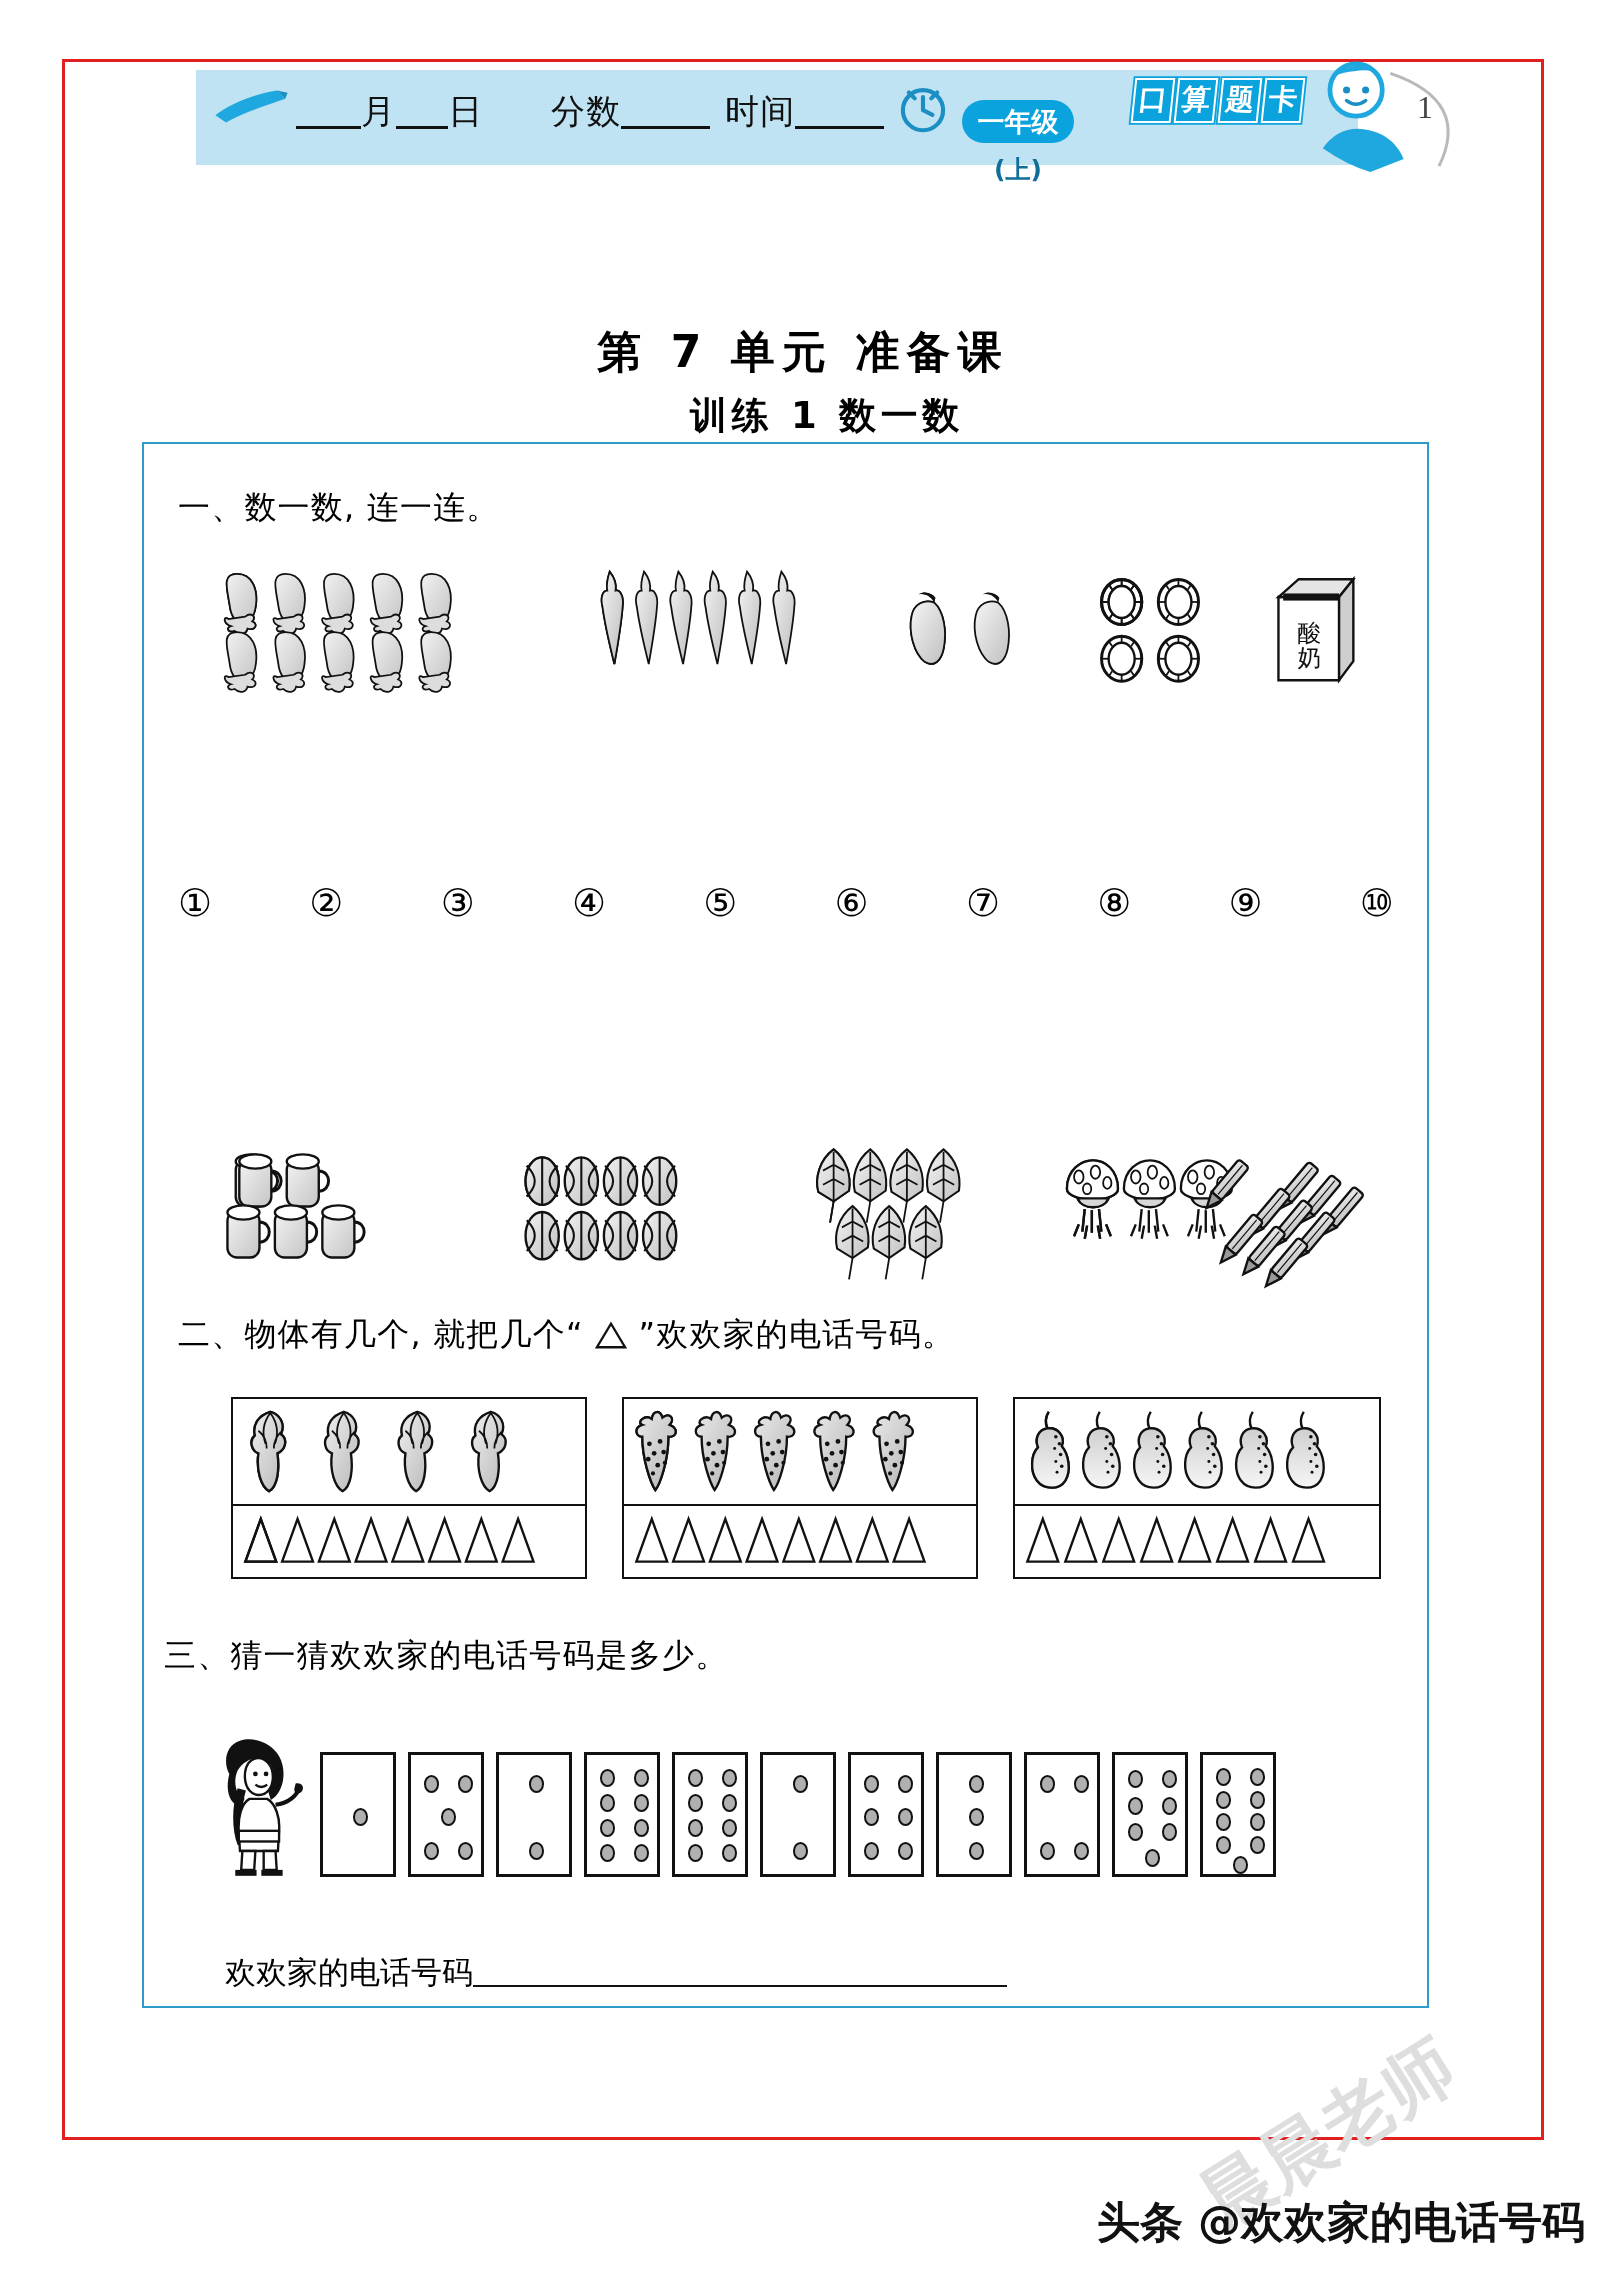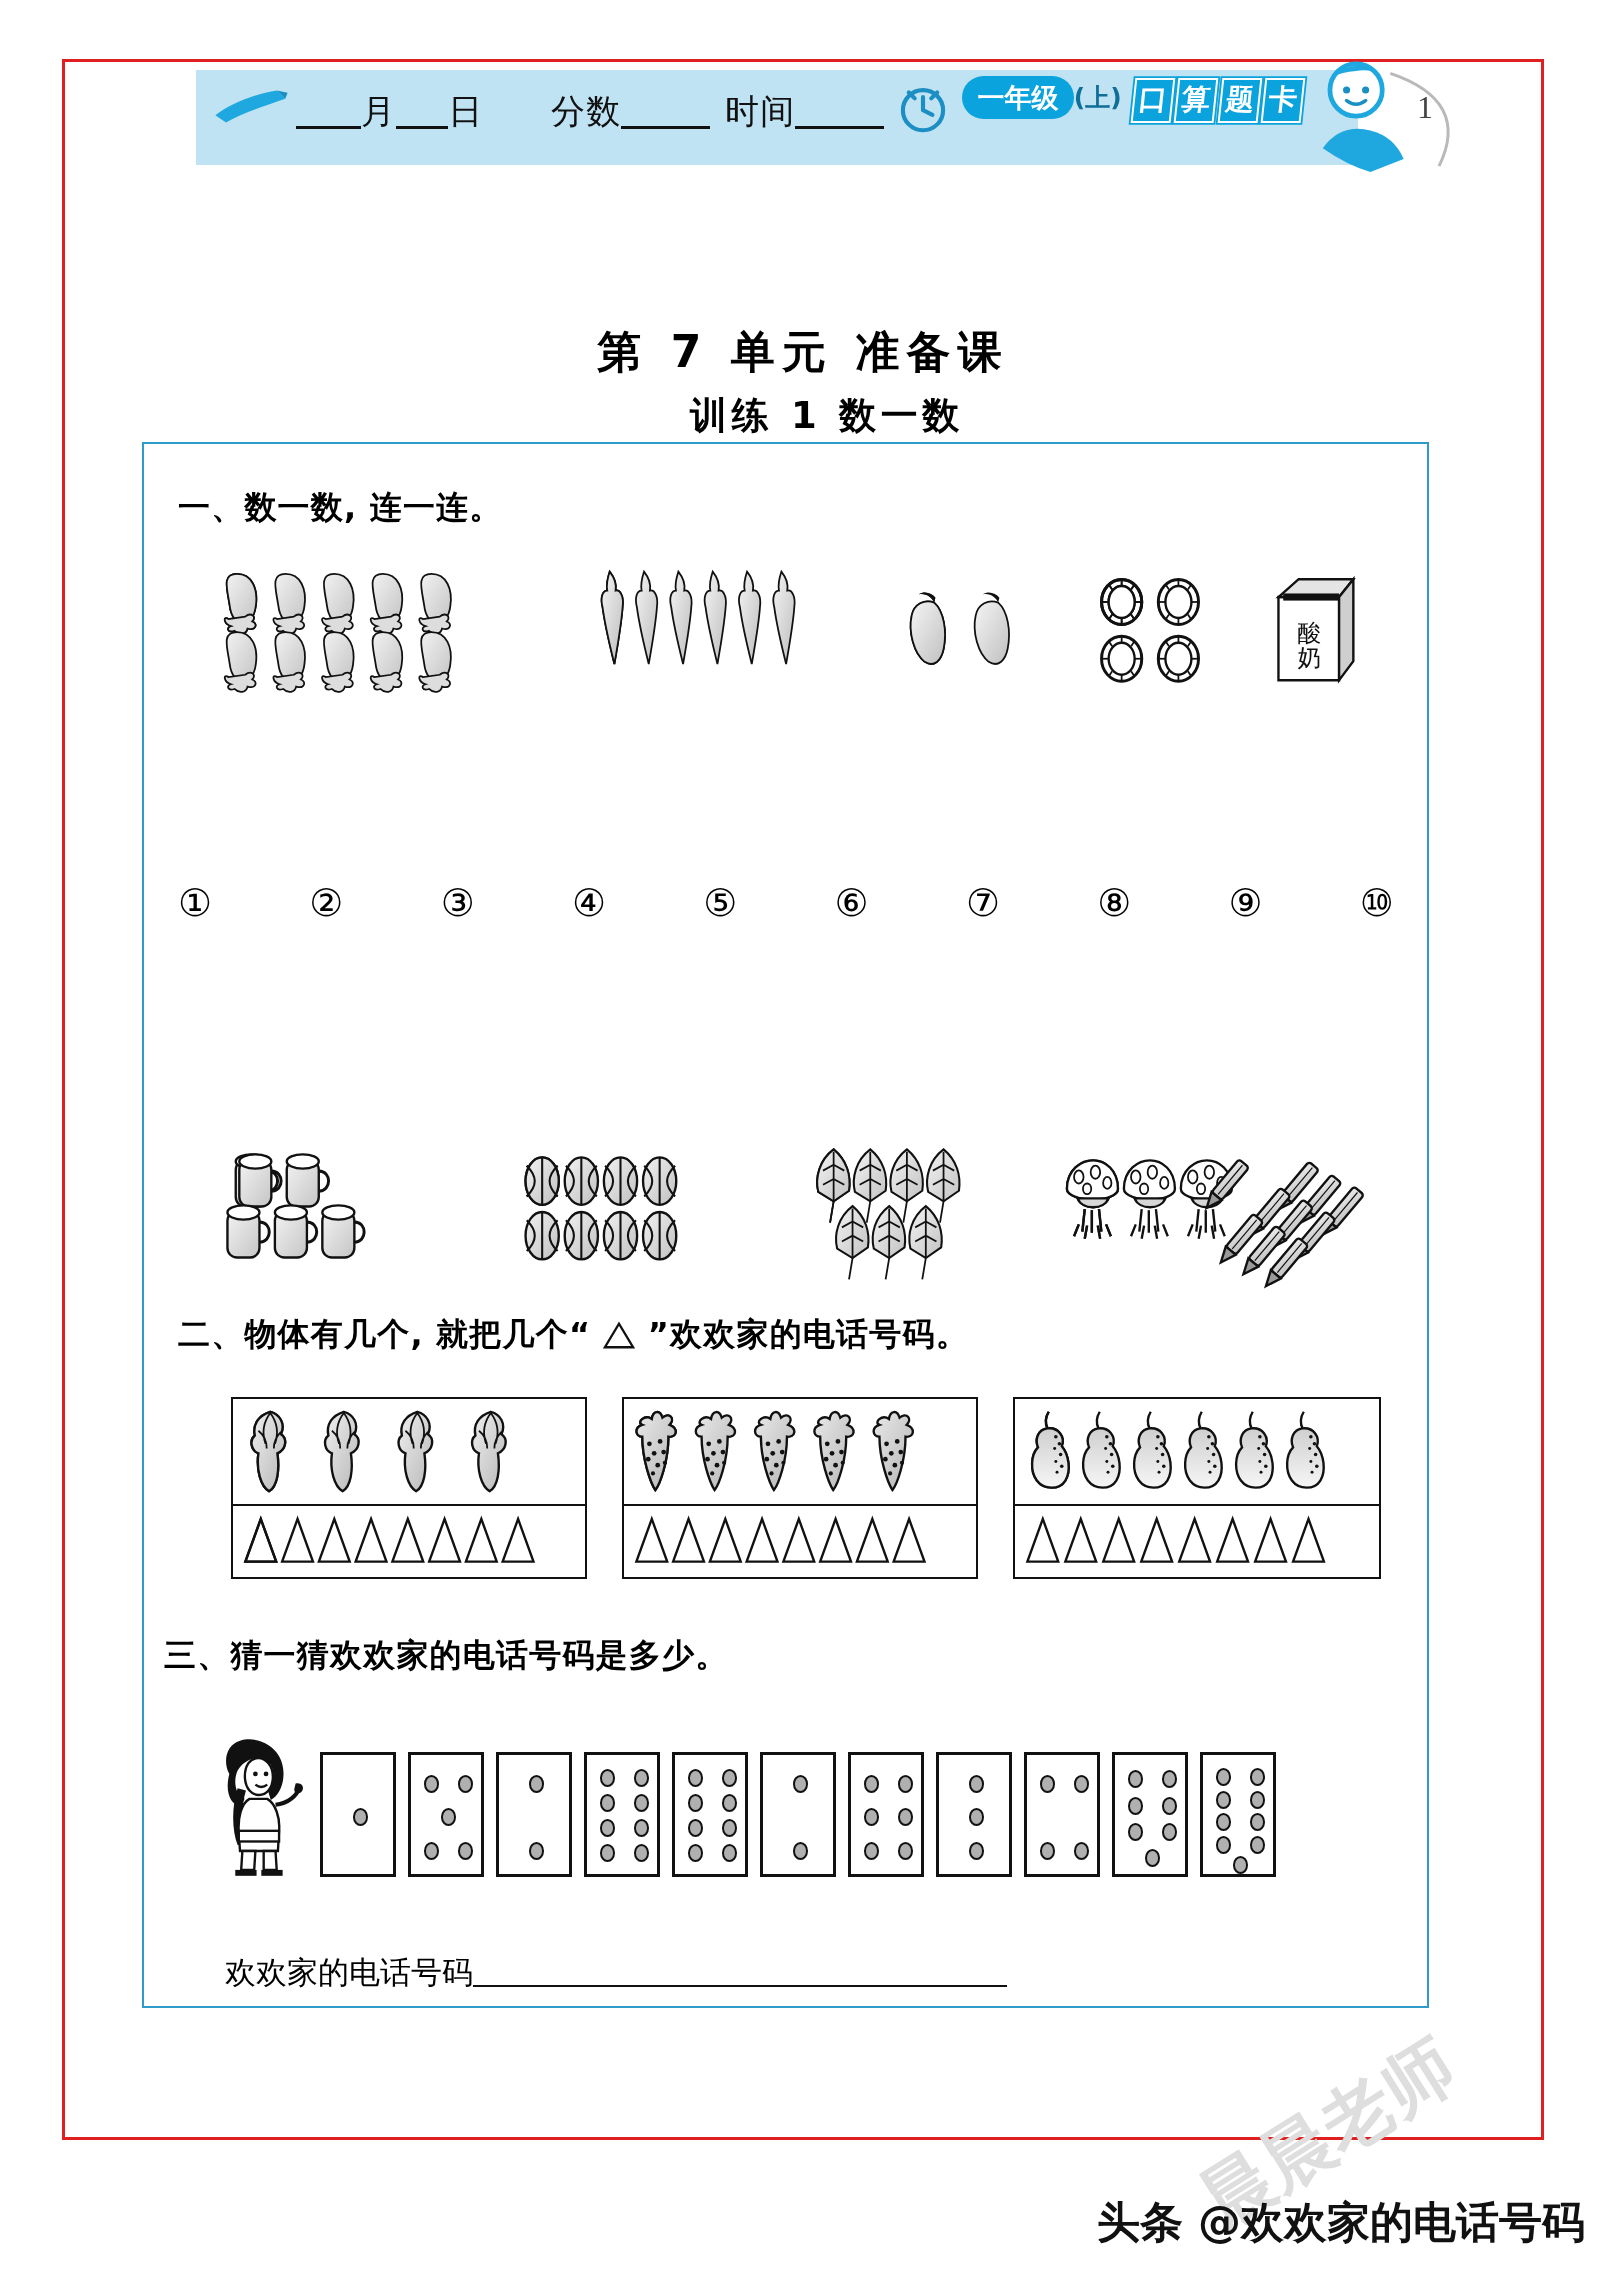--- a/index.html
+++ b/index.html
@@ -30,22 +30,22 @@
   }
   .pencil-icon{position:absolute;left:213px;top:89px;}
   .hdr-text{
     position:absolute;top:89px;font-size:34px;letter-spacing:1.2px;
     font-family:"DejaVu Sans","Liberation Sans",sans-serif;color:#111;
     white-space:nowrap;
   }
   .u-line{display:inline-block;border-bottom:3px solid #111;height:28.5px;vertical-align:-6px;}
   .clock-icon{position:absolute;left:897px;top:83px;}
   .grade-badge{
-    position:absolute;left:962px;top:76px;height:43px;
-    display:flex;align-items:center;gap:0;
+    position:absolute;left:962px;top:100px;height:43px;
+    display:flex;align-items:center;gap:10px;flex-direction:column;
   }
   .grade-pill{
     background:#0aa3dd;color:#fff;border-radius:24px;padding:3.6px 15.4px;
     font-size:27px;font-weight:bold;font-family:"DejaVu Sans","Liberation Sans",sans-serif;
     white-space:nowrap;
   }
   .grade-paren{
     font-size:25px;color:#0f6f99;font-weight:bold;
     font-family:"DejaVu Sans","Liberation Sans",sans-serif;
   }
@@ -80,21 +80,21 @@
     padding-left:24px;
   }
 
   
   .content-box{
     position:absolute;left:142px;top:442px;width:1287px;height:1566px;
     border:2.4px solid #2e9bc9;box-sizing:border-box;background:#fff;
   }
 
   .q-text{
-    position:absolute;font-size:32px;font-weight:bold;letter-spacing:1.2px;
+    position:absolute;font-size:32px;font-weight:normal;letter-spacing:1.2px;
     font-family:"DejaVu Sans","Liberation Sans",sans-serif;white-space:nowrap;
   }
   .q1{left:178px;top:486px;}
   .q2{left:178px;top:1313px;}
   .q3{left:164px;top:1634px;}
   .tri-inline{display:inline-block;width:32px;height:27px;vertical-align:-3.6px;}
 
   
   .grp{position:absolute;}
 

